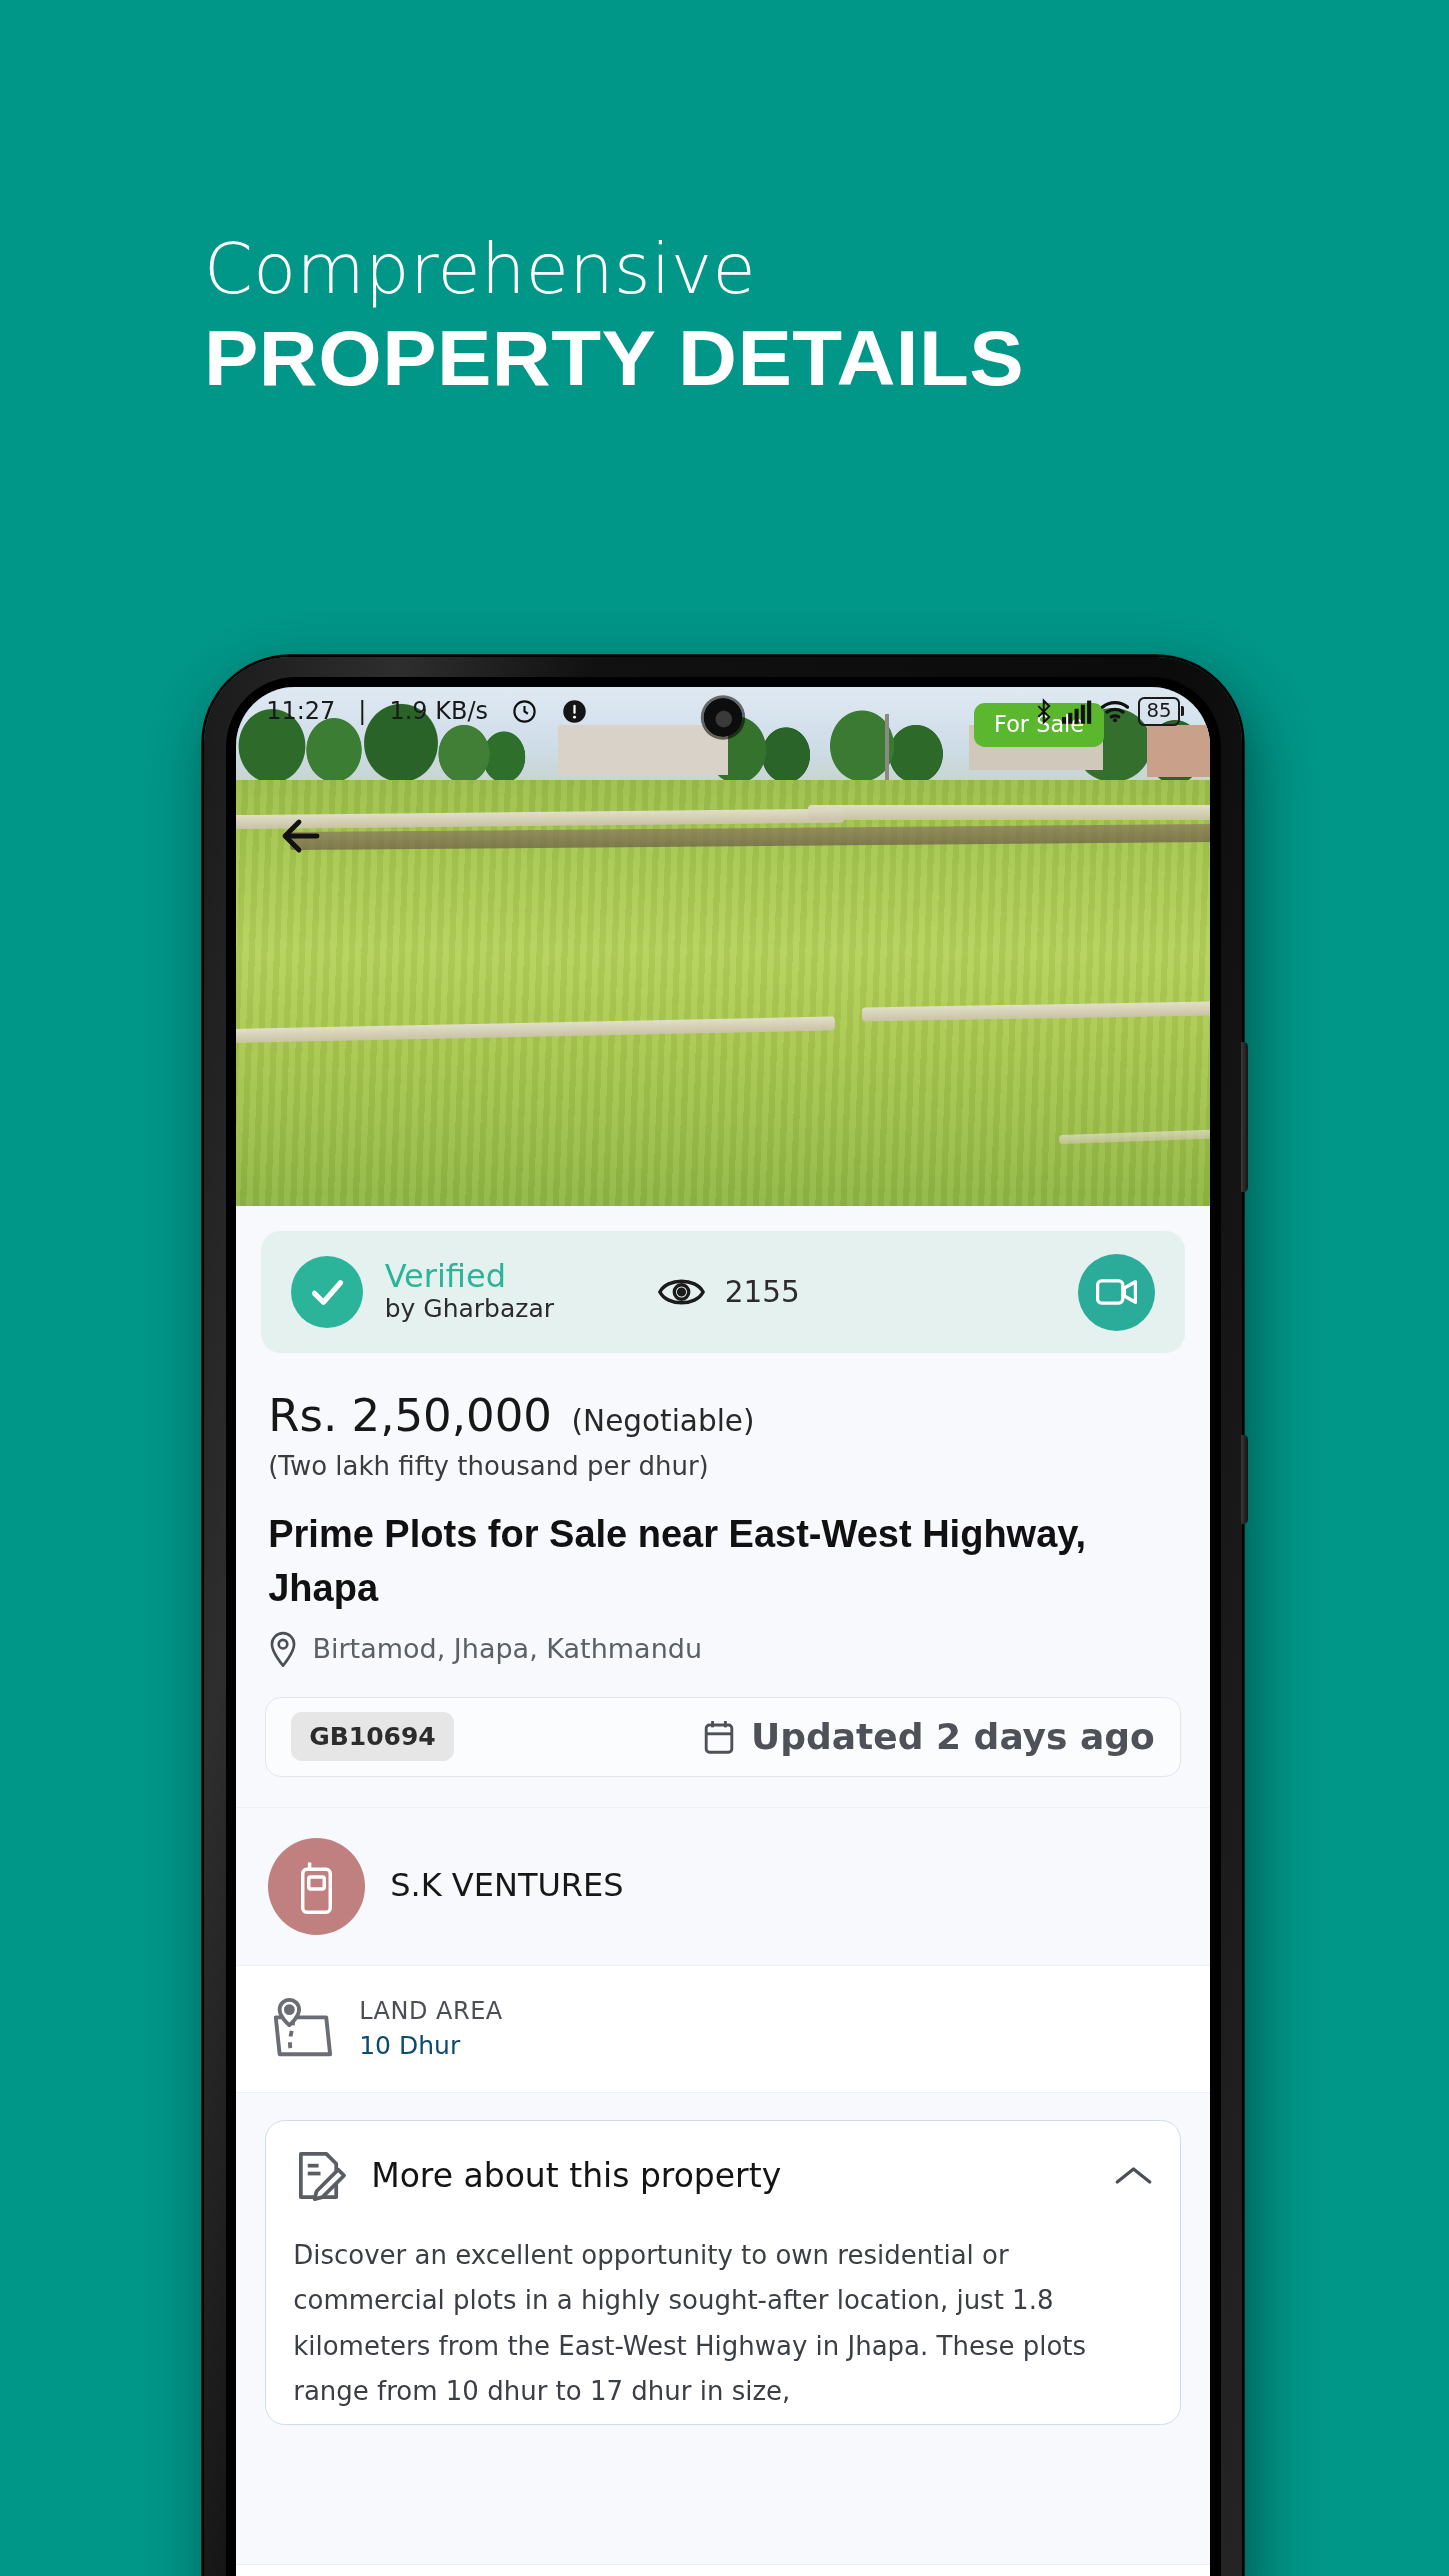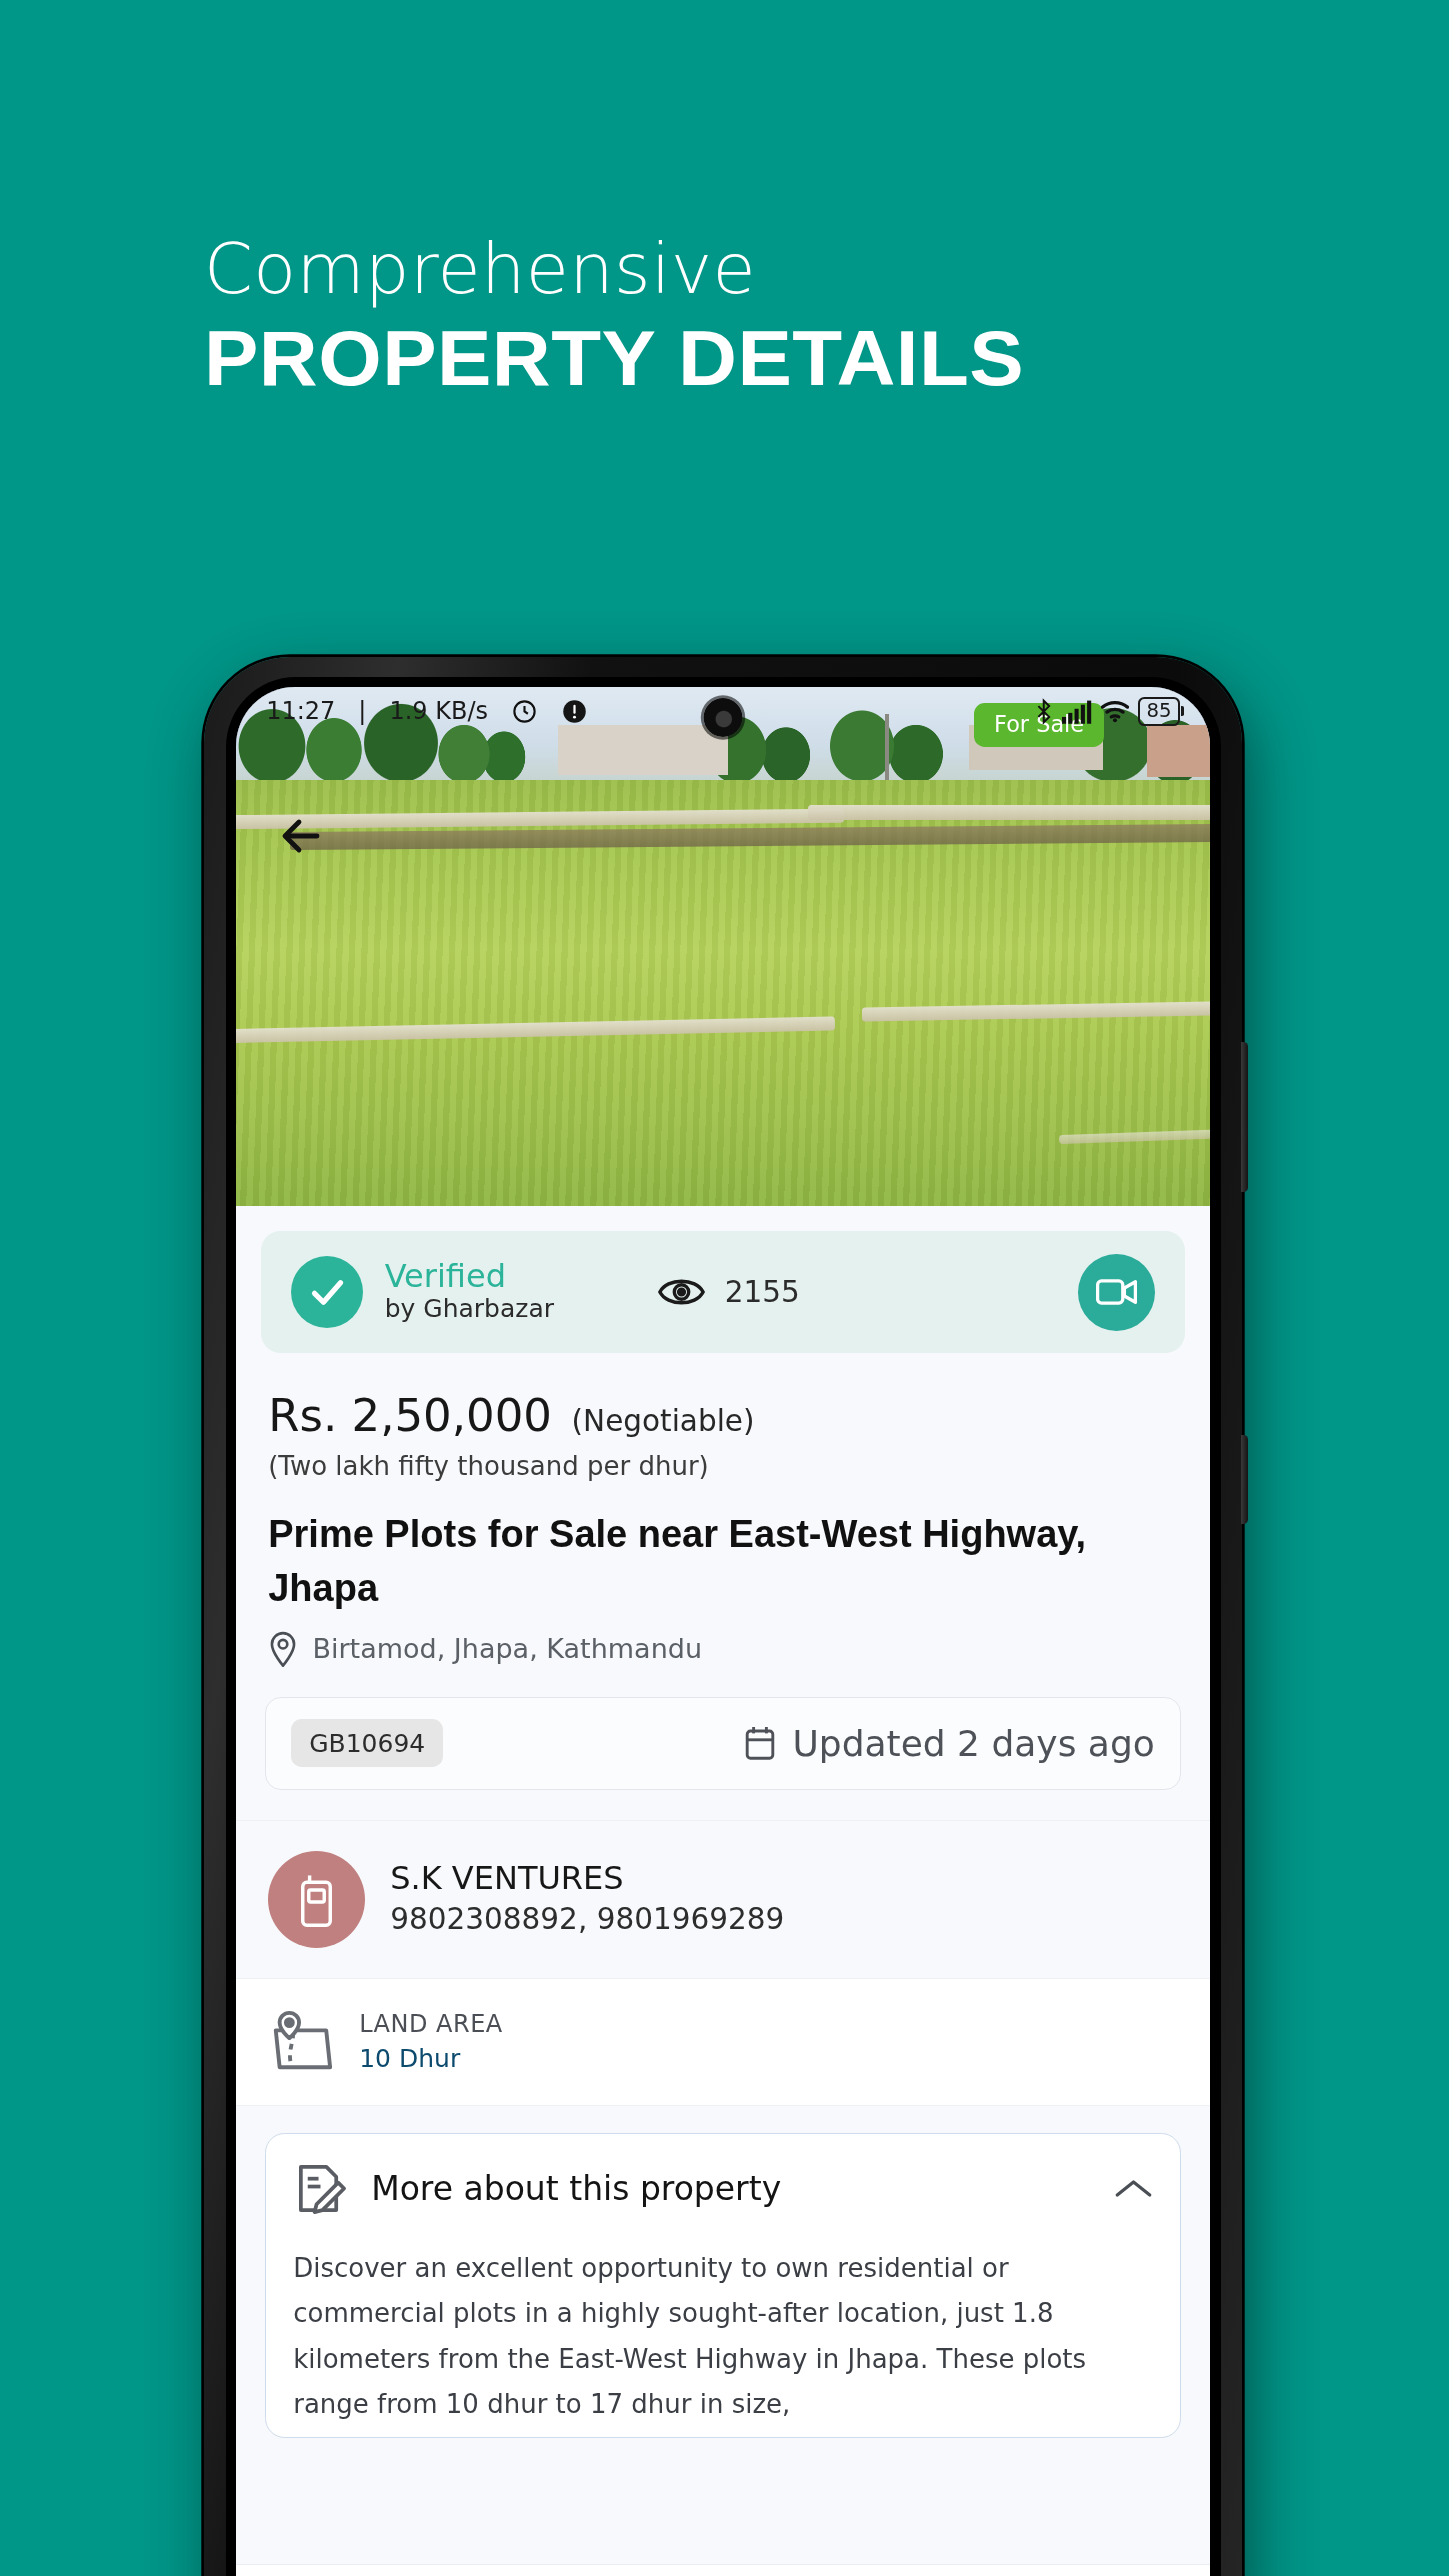--- a/index.html
+++ b/index.html
@@ -194,22 +194,22 @@
   .price-words { margin: 9px 32px 0; font-size: 26px; color:#3c3c3c; font-family:"DejaVu Sans",sans-serif; }
 
   .title {
     margin: 27px 32px 0; font-size: 38px; font-weight: bold; color:#111;
     line-height: 1.42; max-width: 859px;
   }
   .loc-row { margin: 14.3px 32px 0; display:flex; align-items:center; gap:14.3px;text-align:right; }
   .loc-text { font-size: 27px; color:#5b5f66; font-family:"DejaVu Sans",sans-serif; }
 
   .idcard {
-    margin: 30px 29px 0; height: 93px; border:1.8px solid #e2e6ec; border-radius: 16px;
-    display:flex; align-items:center; padding: 0 25px; background:#fbfcfe;
+    margin: 30px 29px 0; height: 80px; border:1.8px solid #e2e6ec; border-radius: 16px;
+    display:flex; align-items:center; padding: 0 25px; background:#fbfcfe;font-weight:bold;
   }
   .idbadge {
     background:#e6e6e6; color:#2c2c2c; font-size:25px; padding: 9.8px 18px;
     border-radius: 10.7px; font-family:"DejaVu Sans",sans-serif;
   }
   .updated { margin-left:auto; display:flex; align-items:center; gap:16px; }
   .updated-text { font-size: 36px; color:#4e5258; font-family:"DejaVu Sans",sans-serif; }
 
   .agent {
     margin-top: 30px; border-top: 1.8px solid #edf0f4; border-bottom: 1.8px solid #edf0f4;
@@ -389,21 +389,20 @@
         <div class="agent">
           <div class="agent-avatar">
             <svg width="39" height="55" viewBox="0 0 22 32" fill="none" stroke="#fff" stroke-width="2" stroke-linejoin="round">
               <rect x="3" y="6" width="16" height="25" rx="2.4"></rect>
               <rect x="6.5" y="10.5" width="9" height="7" rx="1"></rect>
               <line x1="7" y1="2" x2="7" y2="6"></line>
             </svg>
           </div>
           <div class="agent-info">
             <div class="agent-name">S.K VENTURES</div>
-            <div class="agent-phone">9802308892, 9801969289</div>
           </div>
         </div>
 
         <div class="landarea">
           <svg width="66" height="66" viewBox="0 0 34 34" fill="none" stroke="#6a6e74" stroke-width="2" stroke-linejoin="round">
             <path d="M4 11 L13 11 L30 11 L32 30 L6 30 Z"></path>
             <path d="M13 12 C13 18, 10 22, 12 29" stroke-dasharray="3 3"></path>
             <path d="M11 2 A5 5 0 0 1 16 7 C16 11, 11 15, 11 15 C11 15, 6 11, 6 7 A5 5 0 0 1 11 2 Z" fill="#fff"></path>
             <circle cx="11" cy="7" r="1.8" fill="#6a6e74"></circle>
           </svg>

